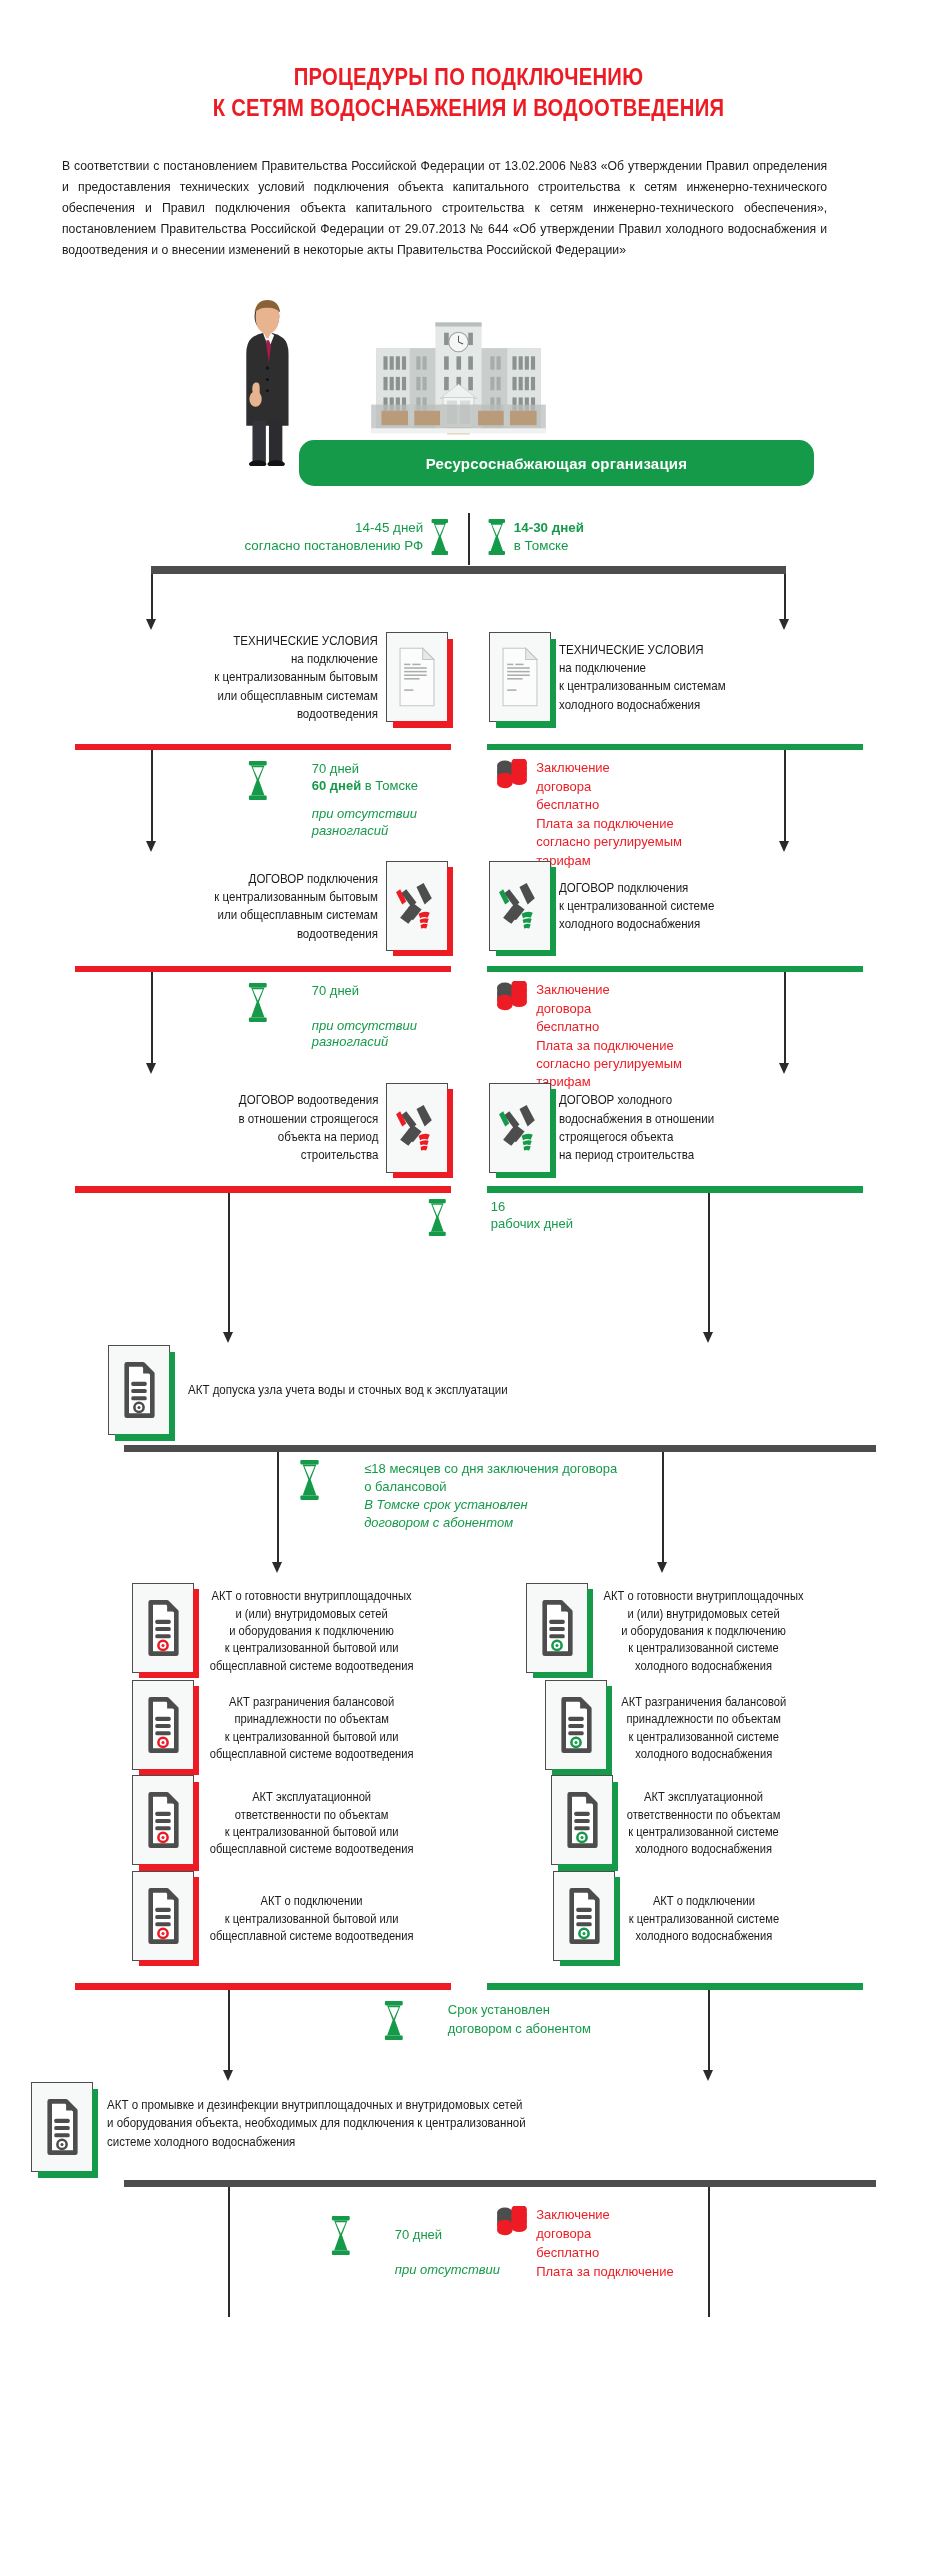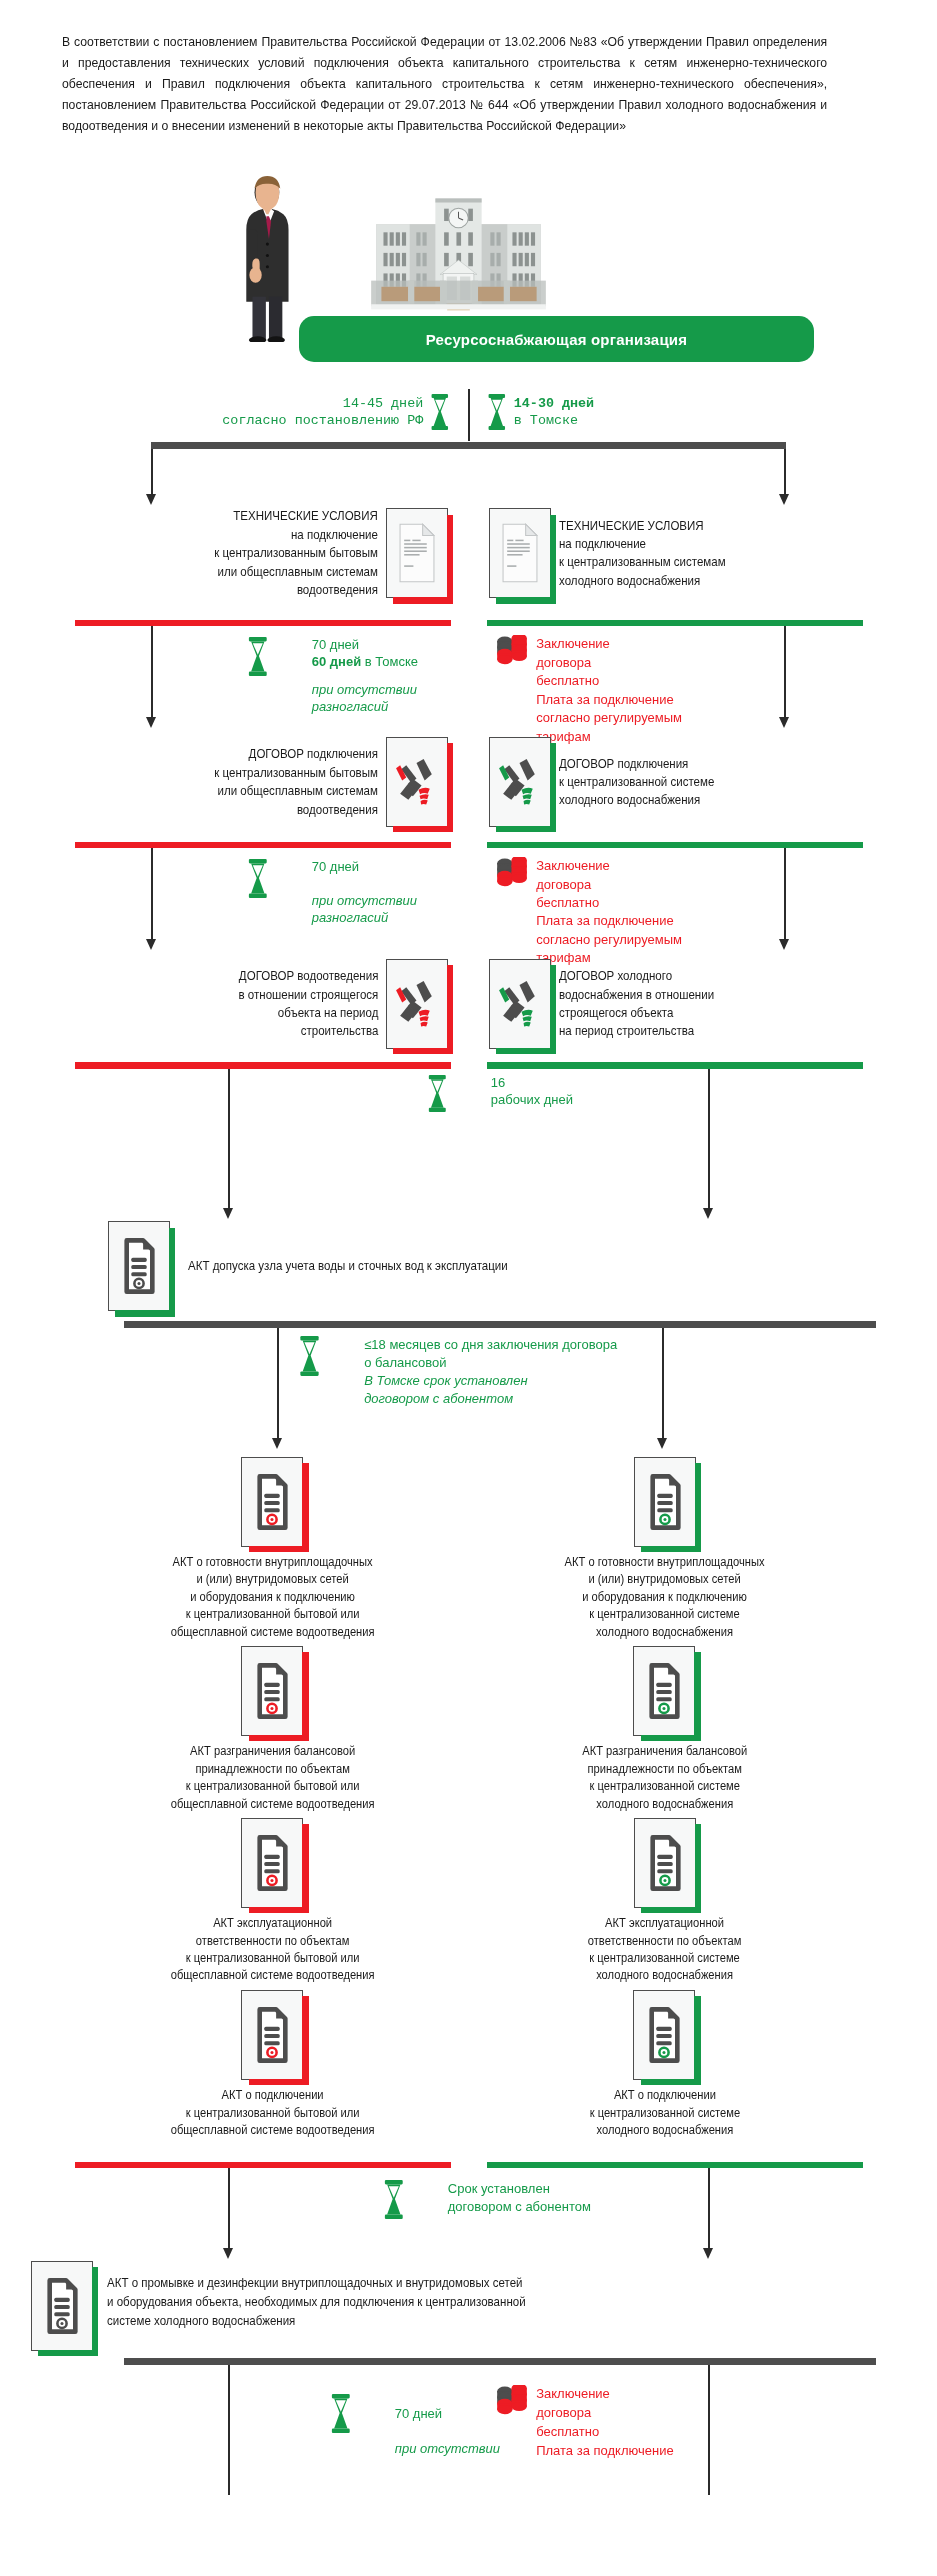--- a/index.html
+++ b/index.html
@@ -63,21 +63,21 @@
     color: #ffffff;
     display: flex; align-items: center; justify-content: center;
     font-size: 15px; font-weight: 600;
     letter-spacing: 0.2px;
     border-radius: 15px;
   }
 
   
   .top-notes {
     position: relative;
-    width: 937px; height: 54px; font-family: Liberation Mono, monospace;
+    width: 937px; height: 54px;
   }
   .note-left {
     position: absolute; right: 487px; top: 6.2px;
     display: flex; align-items: center; gap: 7.2px;
     color: #159A49; font-size: 13.4px; line-height: 1.28; text-align: right;
   }
   .note-right {
     position: absolute; left: 487px; top: 6.2px;
     display: flex; align-items: center; gap: 7.2px;
     color: #159A49; font-size: 13.4px; line-height: 1.28; text-align: left;
@@ -162,41 +162,45 @@
   .g  { color: #159A49; margin-left: 36px; }
   .r  { color: #ED1C24; }
   .it { font-style: italic; }
 
   
   .acts-grid {
     position: relative; width: 937px;
     display: flex; justify-content: center;
   }
   .acts-col { width: 392px; display: flex; flex-direction: column; align-items: center; }
-  .act-item { display: flex; flex-direction: column; align-items: center; margin-bottom: 5.2px; }
+  .act-item { display: flex; flex-direction: row; align-items: center; margin-bottom: 5.2px; }
   .act-caption {
     font-size: 12px; line-height: 1.45; text-align: center; color: #1a1a1a;
     transform: scaleX(0.93); margin-top: 7.2px; max-width: 319px;
   }
 
   
   .wide-node { position: relative; width: 847px; display: flex; align-items: center; }
   .wide-text {
     font-size: 12.4px; line-height: 1.5; color: #1a1a1a;
     transform: scaleX(0.93); transform-origin: left center;
   }
 
   .coinstack { flex: none; }
   .hg { flex: none; }
 </style>
 </head>
 <body>
 
 <div class="page">
 
+  <div class="title-block">
+    <div class="title-line">ПРОЦЕДУРЫ ПО ПОДКЛЮЧЕНИЮ</div>
+    <div class="title-line">К СЕТЯМ ВОДОСНАБЖЕНИЯ И ВОДООТВЕДЕНИЯ</div>
+  </div>
 
   <div class="intro">В соответствии с постановлением Правительства Российской Федерации от 13.02.2006 №83 «Об утверждении Правил определения и предоставления технических условий подключения объекта капитального строительства к сетям инженерно-технического обеспечения и Правил подключения объекта капитального строительства к сетям инженерно-технического обеспечения», постановлением Правительства Российской Федерации от 29.07.2013 № 644 «Об утверждении Правил холодного водоснабжения и водоотведения и о внесении изменений в некоторые акты Правительства Российской Федерации»</div>
 
   <div class="top-illus">
 
     <svg class="person" viewBox="0 0 130 330">
       <ellipse cx="58" cy="40" rx="24" ry="29" fill="#262626"></ellipse>
       <path d="M36 40 q0-28 23-28 q23 0 23 28 q0 30 -23 34 q-23 -4 -23 -34z" fill="#E8B48F"></path>
       <path d="M34 32 q4-24 25-24 q21 0 25 24 q-10-10 -25-9 q-15 -1 -25 9z" fill="#8A6238"></path>
       <rect x="50" y="66" width="18" height="16" fill="#E8B48F"></rect>

